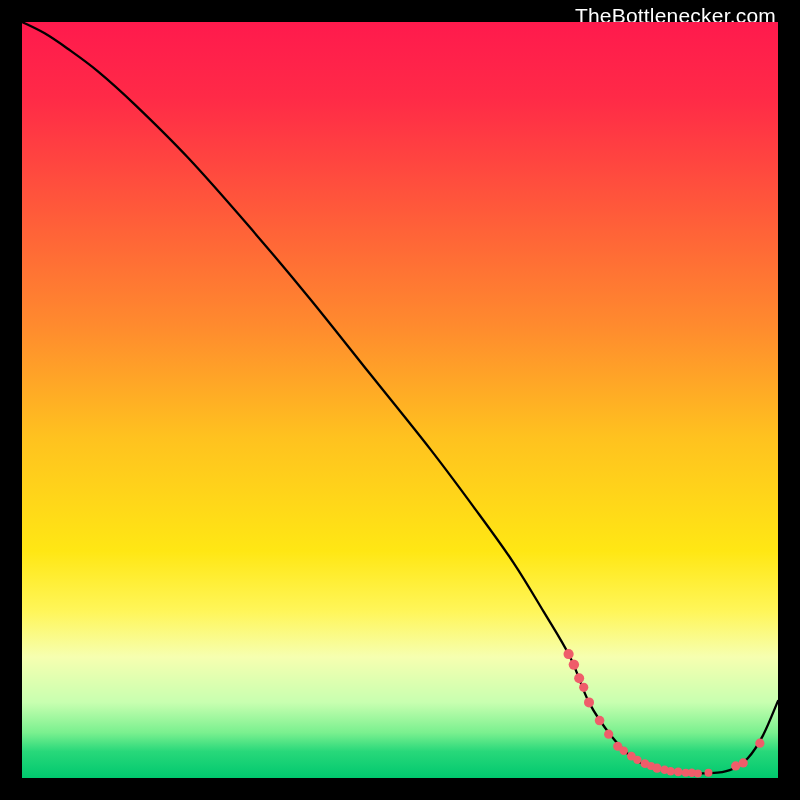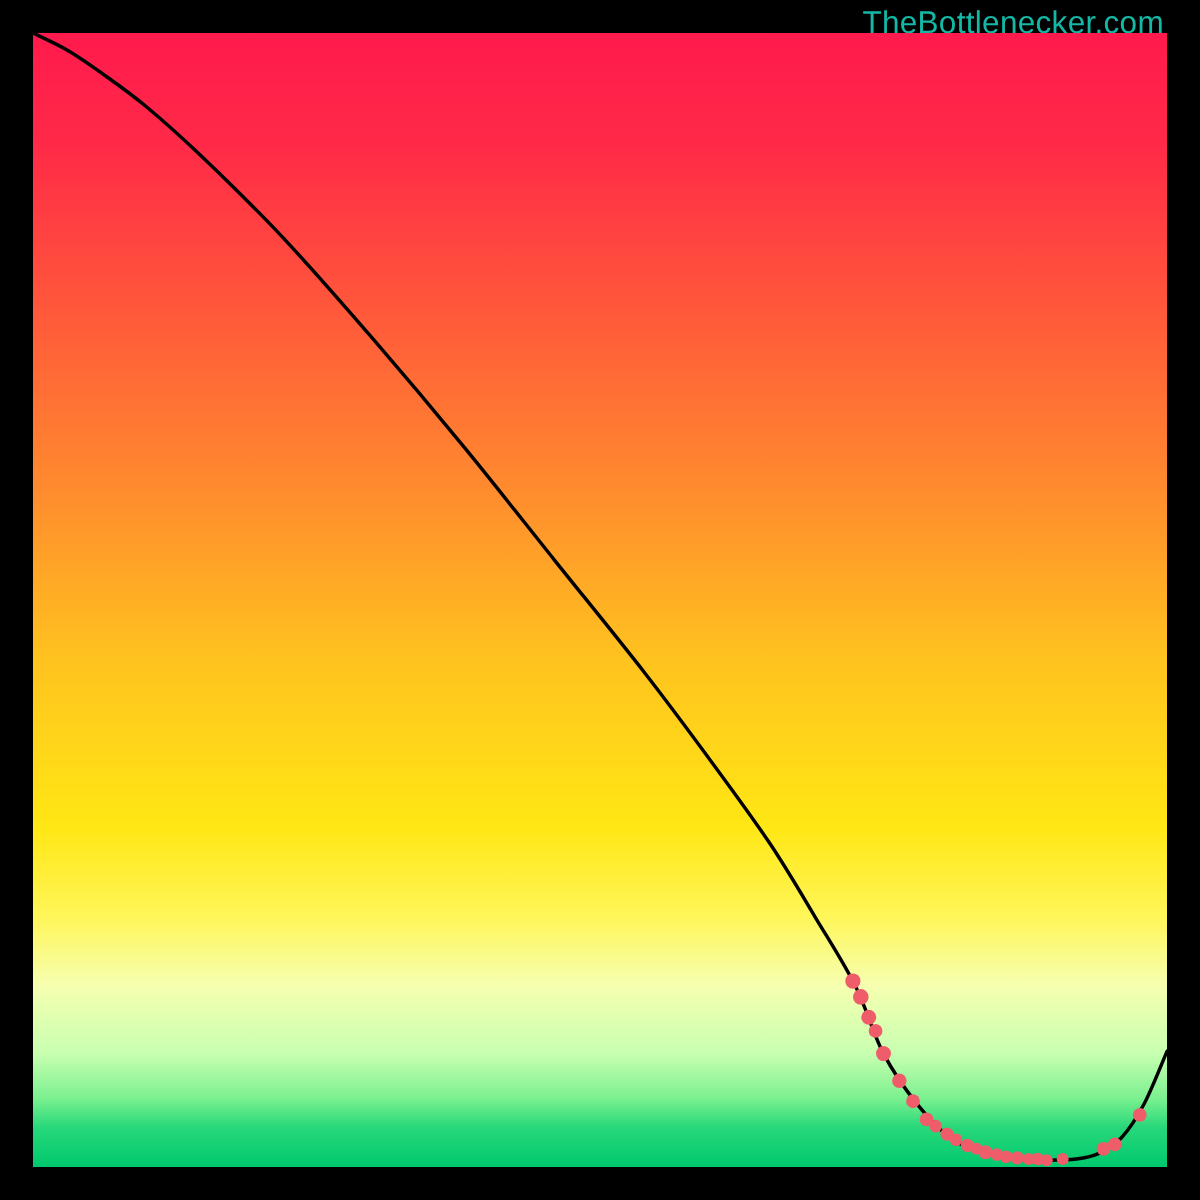--- a/index.html
+++ b/index.html
@@ -23,21 +23,21 @@
     position: absolute;
     left: 0;
     top: 0;
     width: 756px;
     height: 756px;
   }
   .watermark {
     position: absolute;
     top: 4px;
     right: 24px;
-    color: #14b8a6;
+    color: #ffffff;
     font-size: 21px;
     font-weight: 400;
     letter-spacing: 0.2px;
   }
   svg { display: block; }
 </style>
 </head>
 <body>
 
 <div class="watermark">TheBottlenecker.com</div>

